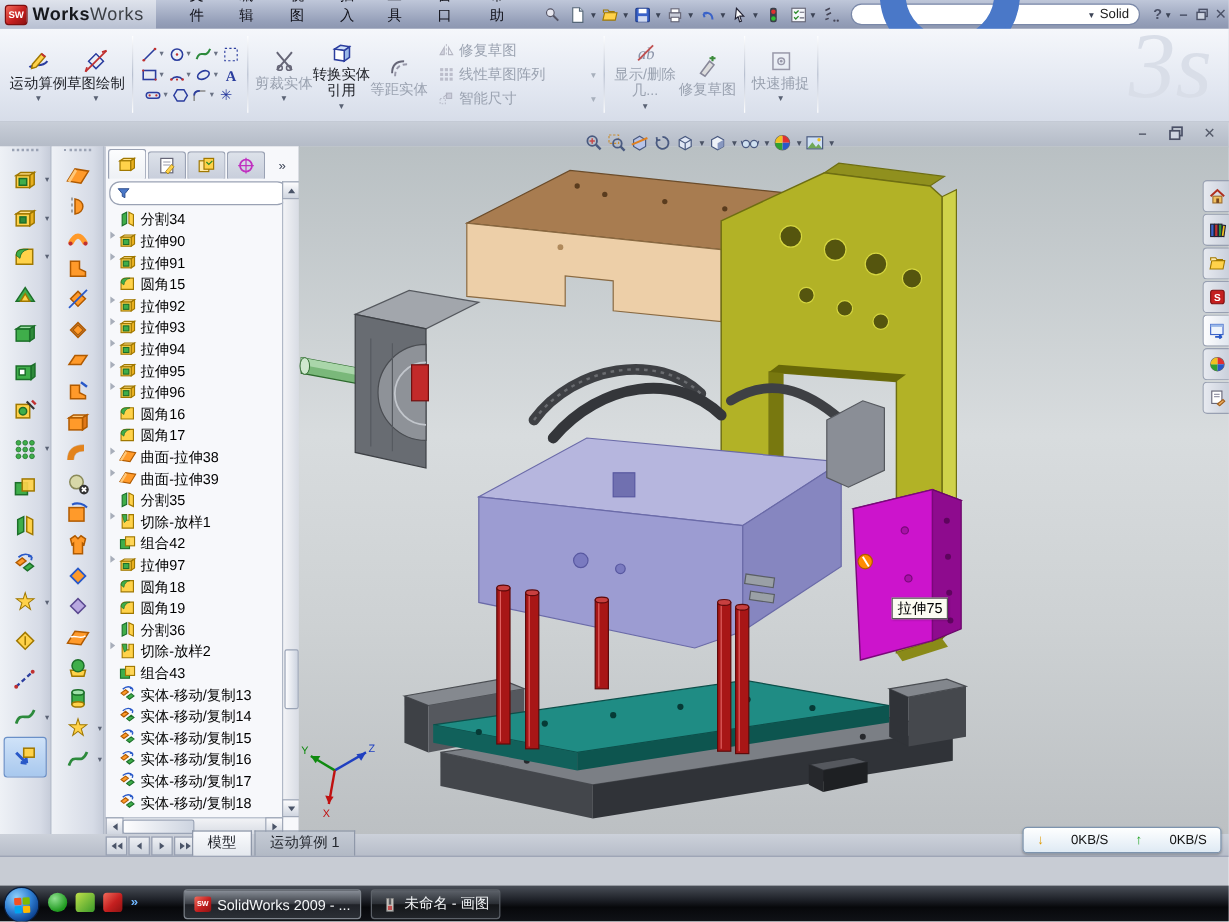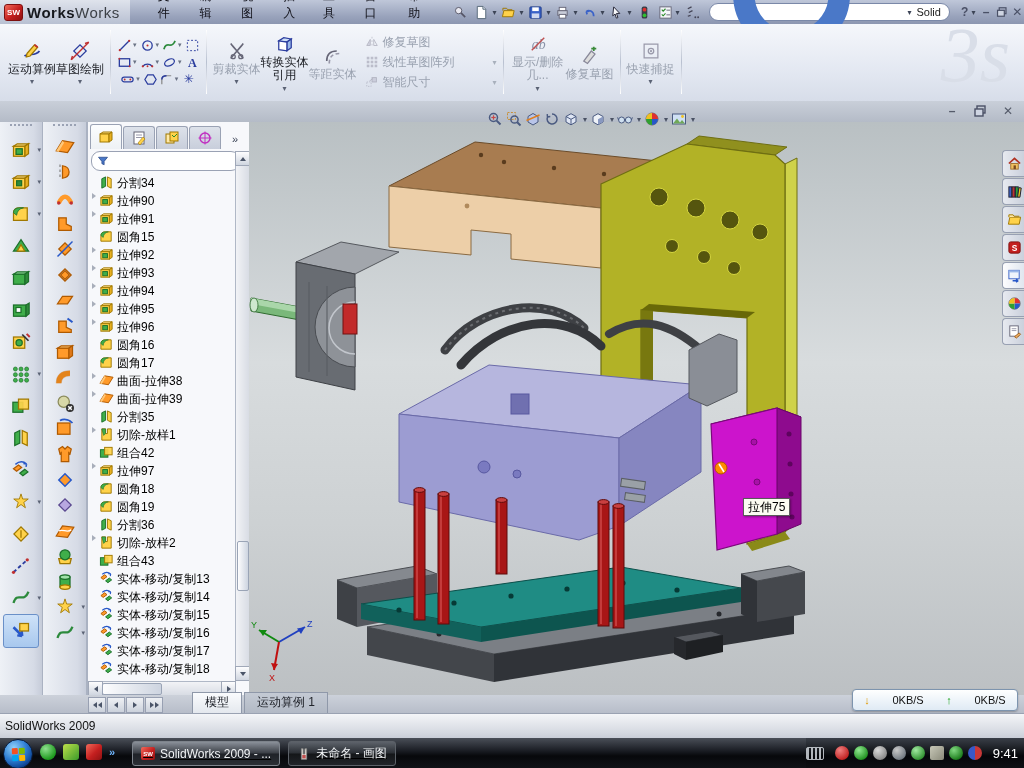--- a/index.html
+++ b/index.html
@@ -111,21 +111,21 @@
   .tp{width:22px;height:25px;background:linear-gradient(90deg,#e7eaf0,#c9cfdb);border:1px solid #98a0b2;
     border-right:none;border-radius:4px 0 0 4px;display:flex;align-items:center;justify-content:center;}
   .tp.active{background:linear-gradient(90deg,#fdfdfe,#dfe5ee);}
   .tp svg{width:15px;height:15px;}
   
   .doctabs{position:absolute;left:0;top:695px;width:1024px;height:18px;background:linear-gradient(#ccd1da,#b7bdc9);
     border-bottom:1px solid #949cae;}
   .navbtns{position:absolute;left:88px;top:2px;display:flex;gap:1px;}
   .navbtn{width:16px;height:14px;background:linear-gradient(#eef0f4,#ccd2dc);border:1px solid #98a0b2;
     display:flex;align-items:center;justify-content:center;gap:1px;}
-  .dtabs{position:absolute;left:160px;bottom:0;display:flex;margin-left:32px;}
+  .dtabs{position:absolute;left:160px;bottom:0;display:flex;}
   .dtab{font-size:12px;color:#22252c;padding:1px 12px 2px;border:1px solid #8f98a9;border-bottom:none;
     background:linear-gradient(#c4cad4,#b2b9c5);margin-right:2px;}
   .dtab.active{background:linear-gradient(#fafbfd,#e4e8ee);}
   .netmon{position:absolute;right:6px;top:-6px;height:20px;width:164px;border:1px solid #7d94ae;border-radius:4px;
     background:linear-gradient(#feffff,#dfeaf4);display:flex;align-items:center;justify-content:space-around;
     font-size:11px;color:#111;box-shadow:0 1px 2px rgba(0,0,0,.25);}
   .netmon .dn{color:#e09a00;font-weight:bold;} .netmon .up{color:#1ba11b;font-weight:bold;}
   
   .statusbar{position:absolute;left:0;top:713px;width:1024px;height:25px;
     background:linear-gradient(#f4f5f8,#d5d9e1 75%,#c7ccd6);border-top:1px solid #9aa2b2;}
@@ -135,21 +135,21 @@
   .taskbar{position:absolute;left:0;top:738px;width:1024px;height:30px;
     background:linear-gradient(#4a4f58,#1d2027 40%,#07080b 60%,#101217);}
   .orb{position:absolute;left:3px;top:1px;width:28px;height:28px;border-radius:50%;
     background:radial-gradient(circle at 35% 28%,#8fd0fa,#2f7fd4 45%,#0b3f8d 78%,#06275c);
     border:1px solid #0a1c3a;display:flex;align-items:center;justify-content:center;}
   .flag{width:13px;height:13px;display:grid;grid-template-columns:6px 6px;grid-template-rows:6px 6px;gap:1px;transform:rotate(-3deg);}
   .flag i{border-radius:1px;display:block;}
   .ql{position:absolute;left:40px;top:6px;display:flex;align-items:center;gap:7px;}
   .qli{width:16px;height:16px;border-radius:3px;}
   .qlchev{color:#6fb6ff;font-size:11px;font-weight:bold;}
-  .taskbtns{position:absolute;left:132px;top:3px;display:flex;gap:8px;text-decoration:underline;}
+  .taskbtns{position:absolute;left:153px;top:3px;display:flex;gap:8px;}
   .taskbtn{height:23px;display:flex;align-items:center;gap:5px;padding:0 8px;border-radius:3px;
     border:1px solid #5c6168;color:#f2f4f6;font-size:12px;white-space:nowrap;
     background:linear-gradient(#63686f,#2c3036 48%,#16181c 52%,#232необходим629);}
   .taskbtn{background:linear-gradient(#5d626a,#2b2f35 48%,#141619 52%,#212429);}
   .taskbtn.active{background:linear-gradient(#8a9099,#3c4td046 48%,#202329 52%,#2c3036);}
   .taskbtn.active{background:linear-gradient(#8a9099,#3b3f46 48%,#1f2228 52%,#2b2f35);border-color:#7e848c;}
   .tb-swcube{width:14px;height:13px;border-radius:2px;background:linear-gradient(135deg,#f26a5a,#c41f1f 55%,#8e1212);
     color:#fff;font-size:6px;font-weight:bold;display:flex;align-items:center;justify-content:center;}
   .paintico{width:14px;height:14px;}
   .tray{position:absolute;right:0;top:0;height:30px;display:flex;align-items:center;gap:5px;padding-right:6px;
@@ -1473,33 +1473,20 @@
         <div class="dtab">运动算例 1</div>
       </div>
     <div class="netmon">
       <span class="dn">↓</span>
       <span>0KB/S</span>
       <span class="up">↑</span>
       <span>0KB/S</span>
     </div>
   </div>
 
-  <div class="statusbar">
-    <span class="sb-left">SolidWorks 2009</span>
-    <div class="sb-right">
-
-      <span style="width:34px"></span>
-      <span style="display:flex">
-          <svg viewBox="0 0 16 16" width="100%" height="100%">
-            <path d="M2 9 L9 2 L14 2 L14 7 L7 14 Z" fill="#ffd24a" stroke="#a07800" transform="rotate(15 8 8)"></path>
-            <circle cx="11.5" cy="4.5" r="1.3" fill="#fff" stroke="#a07800"></circle>
-          </svg>
-        </span>
-    </div>
-  </div>
 
   <div class="taskbar">
     <div class="orb">
       <div class="flag">
         <i style="background:#f25022"></i>
           <i style="background:#7fba00"></i>
           <i style="background:#00a4ef"></i>
           <i style="background:#ffb900"></i>
       </div>
     </div>
@@ -1515,28 +1502,14 @@
           <span>SolidWorks 2009 - ...</span>
         </div>
         <div class="taskbtn">
           <div class="paintico"><svg viewBox="0 0 16 16" width="14" height="14">
               <path d="M5 2 L7 2 L7 8 L9 8 L9 2 L11 2 L11 14 L5 14 Z" fill="#e8e4da" stroke="#888"></path>
               <path d="M6 9 L10 9 L10 13 L6 13 Z" fill="#c05050"></path>
             </svg></div>
           <span>未命名 - 画图</span>
         </div>
       </div>
-    <div class="tray">
-      <div class="kbico"></div>
-      <div id="tray-icons" style="display:flex;gap:5px;align-items:center;">
-          <div class="trayico" style="background: radial-gradient(circle at 35% 30%, rgb(240, 128, 128), rgb(192, 32, 32) 75%);"></div>
-          <div class="trayico" style="background: radial-gradient(circle at 35% 30%, rgb(144, 232, 144), rgb(32, 144, 32) 75%);"></div>
-          <div class="trayico" style="background: radial-gradient(circle at 35% 30%, rgb(216, 216, 216), rgb(136, 136, 136) 75%);"></div>
-          <div class="trayico" style="background: radial-gradient(circle at 35% 30%, rgb(200, 200, 200), rgb(112, 120, 128) 75%);"></div>
-          <div class="trayico" style="background: radial-gradient(circle at 35% 30%, rgb(160, 232, 160), rgb(48, 144, 48) 75%);"></div>
-          <div class="trayico" style="background: linear-gradient(135deg, rgb(200, 200, 184), rgb(138, 138, 122)); border-radius: 2px;"></div>
-          <div class="trayico" style="background: radial-gradient(circle at 35% 30%, rgb(128, 216, 128), rgb(26, 122, 26) 75%);"></div>
-          <div class="trayico" style="background: linear-gradient(90deg, rgb(56, 88, 200) 50%, rgb(200, 56, 56) 50%);"></div>
-        </div>
-      <span class="clock">9:41</span>
-    </div>
   </div>
 </div>
 
 </body></html>

